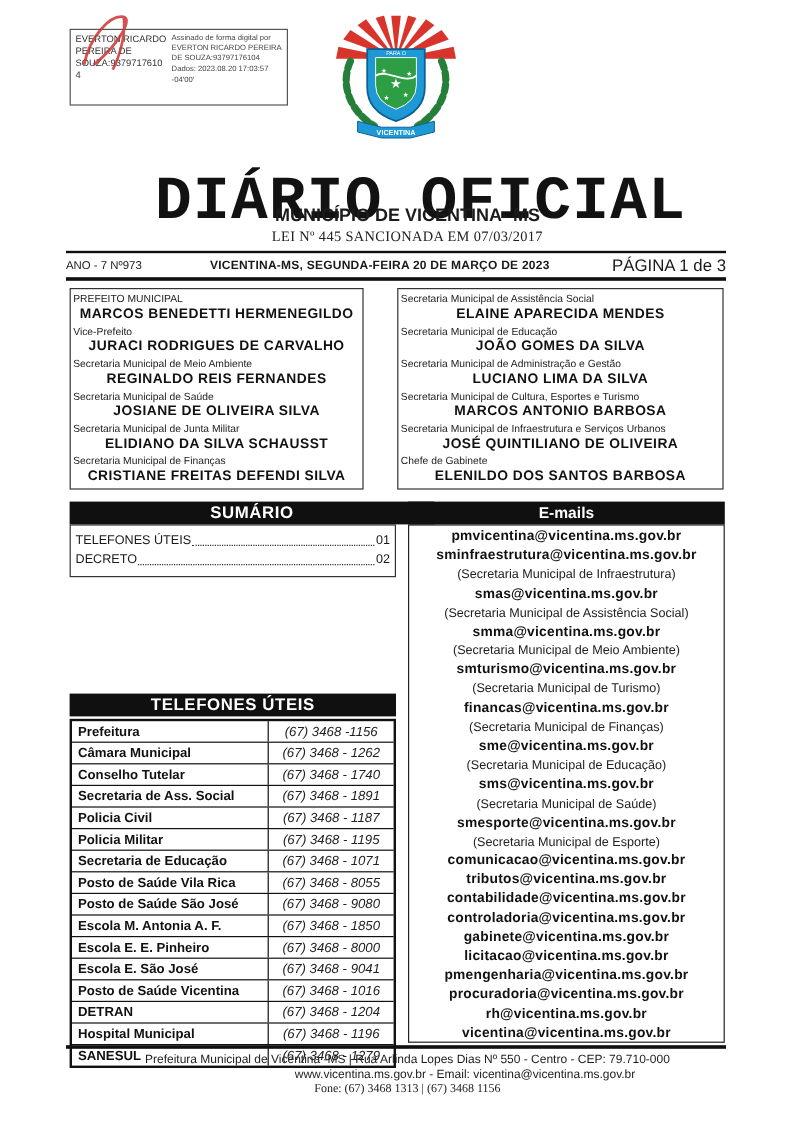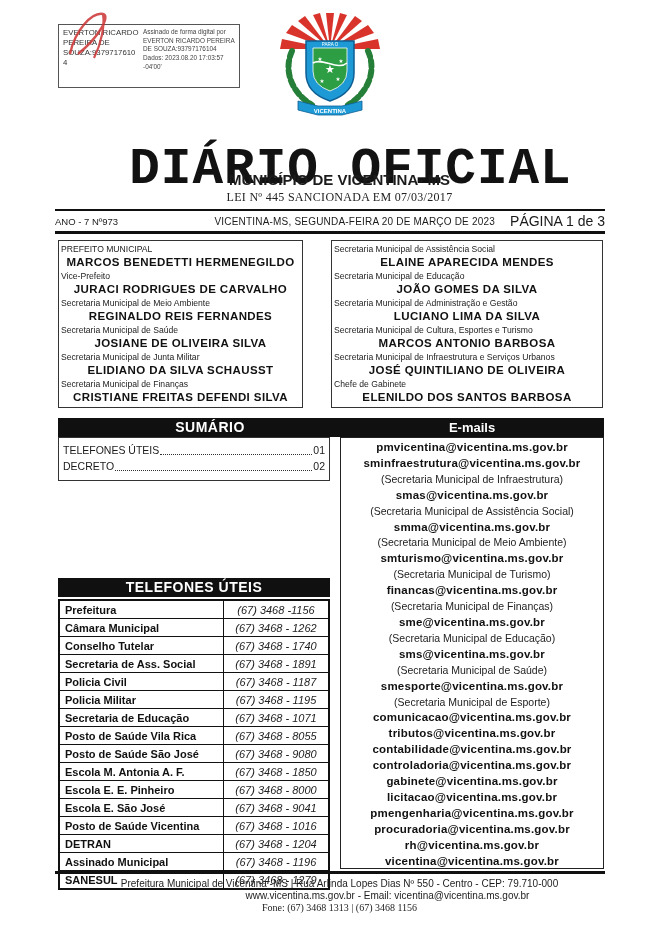--- a/index.html
+++ b/index.html
@@ -26,21 +26,21 @@
        font-family:"Liberation Serif",serif;font-size:12px;letter-spacing:.3px;color:#222;}
 
   .rule{position:absolute;left:55px;width:550px;background:#101010;}
   .rule-thin{top:209px;height:2px;}
   .rule-thick{top:231px;height:3px;}
   .rule-bottom{top:871px;height:3px;}
 
   .meta-row{position:absolute;left:55px;top:212px;width:550px;height:18px;
             display:flex;align-items:center;}
   .meta-edition{width:120px;font-size:9.5px;}
-  .meta-date{flex:1;text-align:right;font-size:10px;font-weight:400;letter-spacing:.2px;}
+  .meta-date{flex:1;text-align:left;font-size:10px;font-weight:700;letter-spacing:.2px;}
   .meta-page{width:110px;text-align:right;font-size:14px;}
 
   
   .off-box{position:absolute;top:240px;height:168px;border:1px solid #333;
            box-sizing:border-box;padding:2px 0 0 0;}
   .off-left{left:58px;width:245px;}
   .off-right{left:331px;width:272px;}
   .off-role{font-size:8.6px;color:#222;padding-left:2px;line-height:11px;margin-top:1px;}
   .off-name{font-size:11.5px;font-weight:bold;text-align:center;line-height:15px;
             letter-spacing:.4px;color:#111;}
@@ -261,21 +261,21 @@
       </div>
       <div class="ph-row">
         <div class="ph-name">Posto de Saúde Vicentina</div>
         <div class="ph-num">(67) 3468 - 1016</div>
       </div>
       <div class="ph-row">
         <div class="ph-name">DETRAN</div>
         <div class="ph-num">(67) 3468 - 1204</div>
       </div>
       <div class="ph-row">
-        <div class="ph-name">Assinado Municipal</div>
+        <div class="ph-name">Hospital Municipal</div>
         <div class="ph-num">(67) 3468 - 1196</div>
       </div>
       <div class="ph-row">
         <div class="ph-name">SANESUL</div>
         <div class="ph-num">(67) 3468 - 1279</div>
       </div>
     </div>
 
   <div class="rule rule-bottom"></div>
   <div class="footer-line f1">Prefeitura Municipal de Vicentina -MS | Rua Arlinda Lopes Dias Nº 550 - Centro - CEP: 79.710-000</div>

